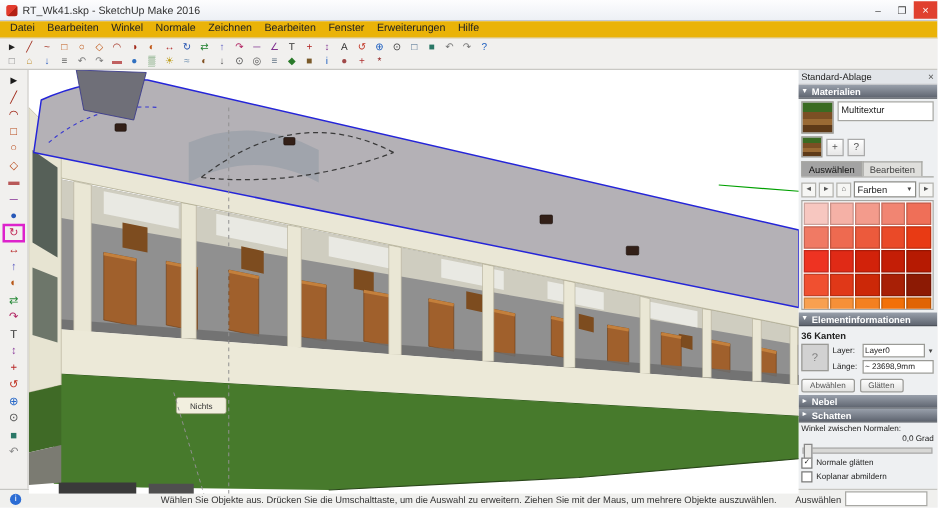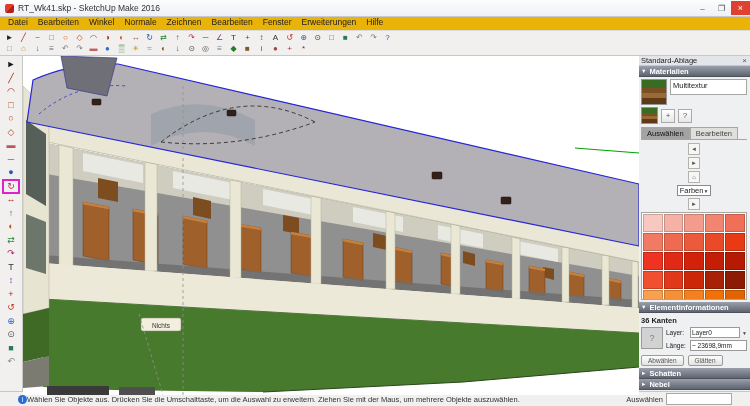--- a/index.html
+++ b/index.html
@@ -58,21 +58,21 @@
   .mat-preview.small{width:15px;height:15px;}
   .mat-name-box{flex:1;height:12px;background:#fff;border:1px solid #a6a6a2;font-size:7.5px;
                 padding:1px 2px;align-self:flex-start;overflow:hidden;white-space:nowrap;}
   .mat-row2{display:flex;gap:3px;align-items:center;margin-top:2px;}
   .mini-btn{width:12px;height:12px;border:1px solid #aaa;background:linear-gradient(#fff,#e7e7e7);
             display:flex;align-items:center;justify-content:center;font-size:8px;color:#555;}
   .mat-tabs{display:flex;margin-top:3px;border-bottom:1px solid #a6a6a2;}
   .mat-tab{padding:1px 5px;font-size:7.5px;background:#dfdfdc;border:1px solid #a6a6a2;
            border-bottom:none;color:#444;}
   .mat-tab.active{background:#a3a3a3;color:#111;}
-  .mat-nav{display:flex;align-items:center;gap:2px;margin-top:3px;flex-direction:column;}
+  .mat-nav{display:flex;align-items:center;gap:2px;margin-top:3px;}
   .nav-btn{width:10px;height:10px;border:1px solid #b2b2ae;background:#f6f6f4;font-size:6px;
            display:flex;align-items:center;justify-content:center;color:#555;flex:0 0 auto;}
   .collection-select{flex:1;height:11px;background:#fff;border:1px solid #8b8b87;font-size:7.5px;
            display:flex;align-items:center;justify-content:space-between;padding:0 2px;min-width:0;}
   .dd{font-size:5px;color:#444;}
   .swatch-grid{display:grid;grid-template-columns:repeat(5,1fr);gap:1px;background:#fff;
                border:1px solid #a6a6a2;padding:1px;margin-top:2px;height:84px;overflow:hidden;}
   .swatch{height:16px;border:1px solid rgba(0,0,0,.18);}
 
   .ei-selection{font-weight:bold;font-size:7.5px;margin:1px 0 2px;}
@@ -92,21 +92,21 @@
   .soften-value{font-size:6.5px;text-align:right;margin:1px 0;}
   .slider{height:3px;background:#d8d8d6;border:1px solid #aaa;position:relative;margin:3px 1px;}
   .slider-thumb{position:absolute;left:0;top:-4px;width:5px;height:10px;background:#e8e8e6;
                 border:1px solid #888;}
   .check-row{display:flex;align-items:center;gap:3px;font-size:6.5px;margin-top:2px;}
   .checkbox{width:7px;height:7px;background:#fff;border:1px solid #777;font-size:6px;line-height:7px;
             text-align:center;color:#222;flex:0 0 auto;}
 
   
   .statusbar{height:14px;background:#f0f0ee;border-top:1px solid #c6c6c2;display:flex;
-             align-items:center;gap:0;padding:0 18px;font-size:7.5px;color:#333;flex:0 0 auto;}
+             align-items:center;gap:15px;padding:0 8px;font-size:7.5px;color:#333;flex:0 0 auto;text-align:right;}
   .info-icon{width:9px;height:9px;border-radius:50%;background:#2b6cd4;color:#fff;font-size:7px;
              display:flex;align-items:center;justify-content:center;flex:0 0 auto;}
   .status-msg{flex:1;white-space:nowrap;overflow:hidden;}
   .measure{display:flex;align-items:center;gap:3px;flex:0 0 auto;}
   .measure-box{width:64px;height:10px;background:#fff;border:1px solid #a8a8a4;}
 </style>
 </head>
 <body>
 
 <div class="window">
@@ -351,25 +351,25 @@
           </div>
         </div>
         <div class="ei-buttons">
           <button>Abwählen</button>
           <button>Glätten</button>
         </div>
       </div>
 
       <div class="section-header">
         <span class="arrow">►</span>
-        <span>Schatten</span>
+        <span>Nebel</span>
       </div>
       <div class="section-header">
         <span class="arrow">►</span>
-        <span>Nebel</span>
+        <span>Schatten</span>
       </div>
 
       <div class="panel-body">
         <div class="soften-label">Winkel zwischen Normalen:</div>
         <div class="soften-value">0,0 Grad</div>
         <div class="slider">
           <div class="slider-thumb"></div>
         </div>
         <div>
             <div class="check-row">

